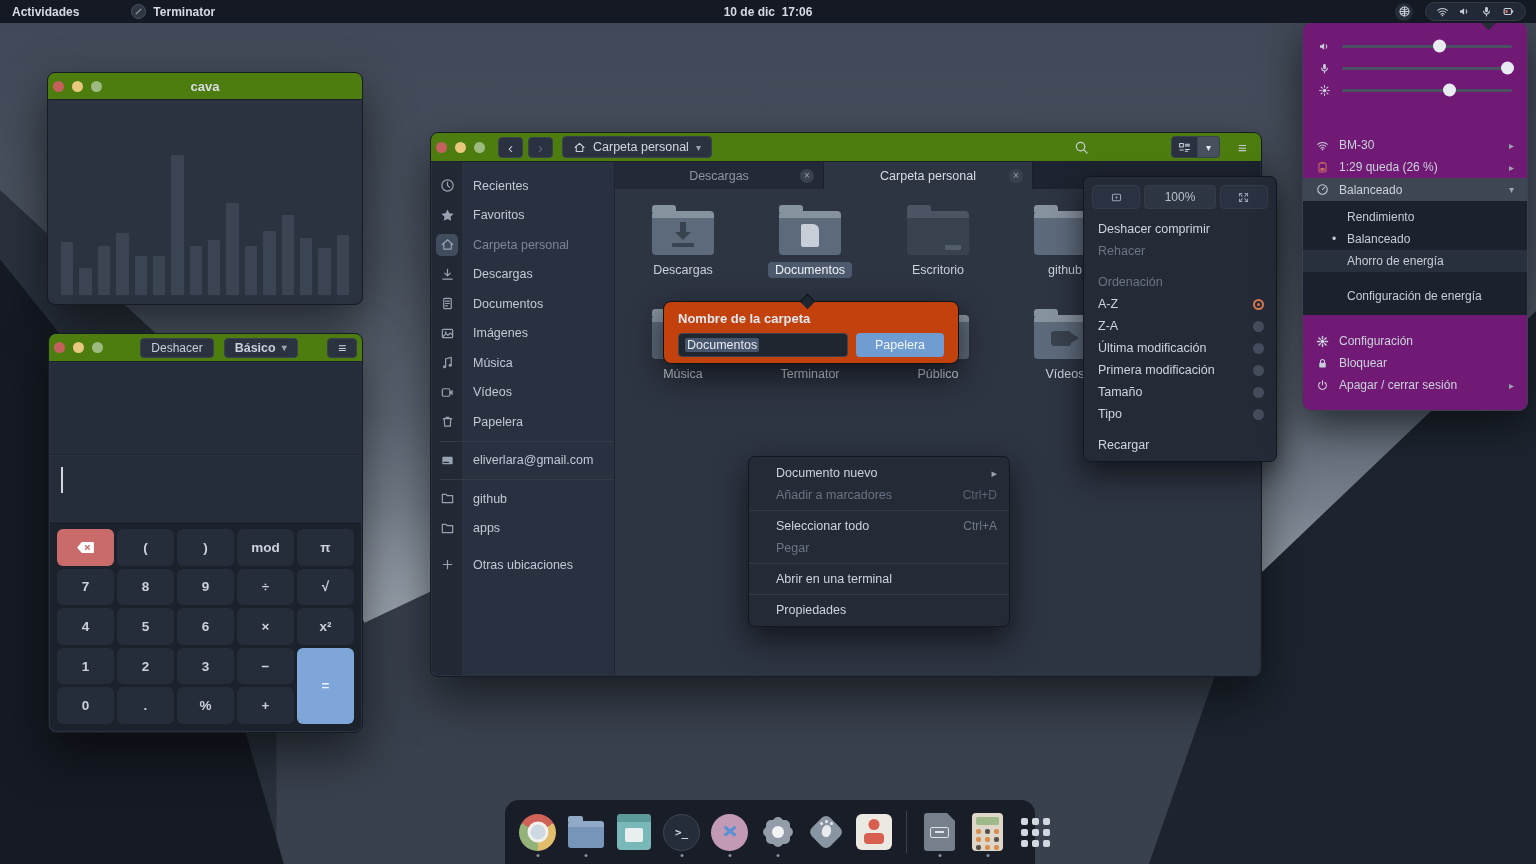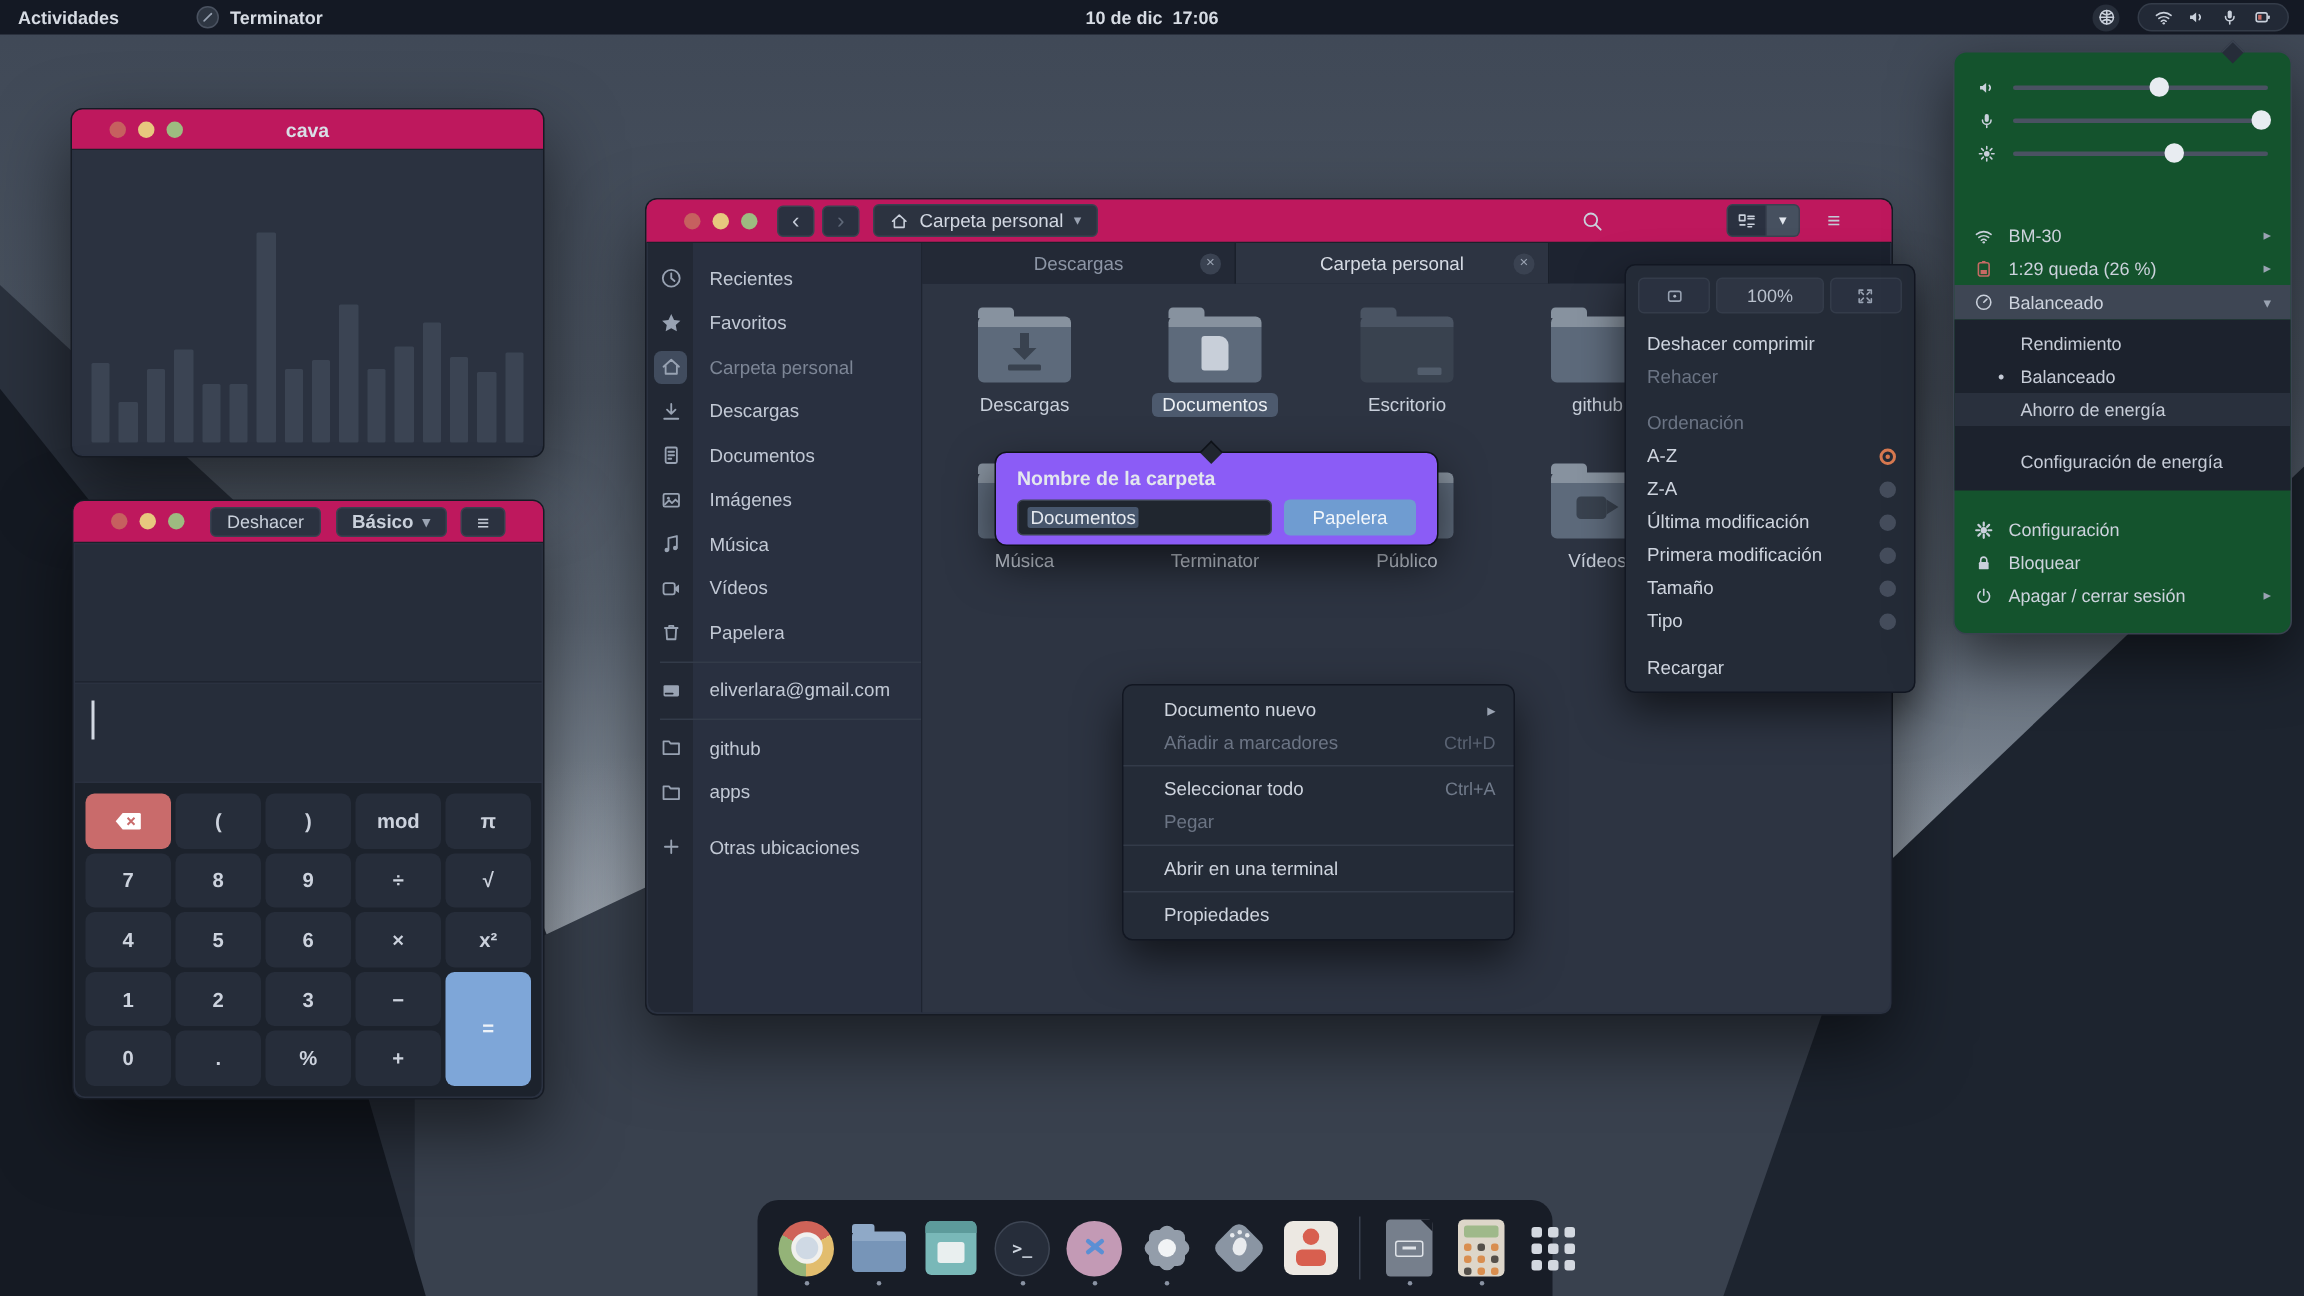--- a/index.html
+++ b/index.html
@@ -23,21 +23,21 @@
 .tb-clock{position:absolute;left:50%;transform:translateX(-50%);white-space:pre}
 .tb-right{margin-left:auto;display:flex;align-items:center;gap:12px;margin-right:10px}
 .tb-globe{width:18px;height:18px;border-radius:50%;background:#272e3a;display:flex;align-items:center;justify-content:center}
 .tb-pill{display:flex;align-items:center;gap:9px;background:#222936;border:1px solid #343c49;border-radius:11px;height:19px;padding:0 10px}
 svg.i{width:15px;height:15px;stroke:#98a2b2;fill:none;stroke-width:1.3;stroke-linecap:round;stroke-linejoin:round;display:block}
 svg.i.lt{stroke:#c9d0db}
 svg.i.sm{width:13px;height:13px}
 
 
 .win{position:absolute;background:#2a3140;border-radius:8px;box-shadow:0 20px 48px rgba(0,0,0,.55);border:1px solid #161b24}
-.titlebar{height:27px;background:#be185d;border-radius:7px 7px 0 0;display:flex;align-items:center;padding:0 25px;position:relative;border-bottom:1px solid #1b212b}
+.titlebar{height:27px;background:#4d7c0f;border-radius:7px 7px 0 0;display:flex;align-items:center;padding:0 5px;position:relative;border-bottom:1px solid #1b212b}
 .tl{width:11px;height:11px;border-radius:50%;margin-right:8px;flex:0 0 auto}
 .tl.r{background:#c6605f}.tl.y{background:#e7c87e}.tl.g{background:#9dbb80}
 .wtitle{position:absolute;left:50%;transform:translateX(-50%);font-weight:bold;color:#d9dee6;font-size:13px}
 
 
 .cava{left:47px;top:72px;width:316px;height:233px;z-index:10}
 .cava-body{position:absolute;left:1px;right:1px;top:27px;bottom:1px;background:#2b3240;border-radius:0 0 7px 7px;display:flex;align-items:flex-end;gap:6px;padding:0 12px 8px}
 .bar{flex:1;background:#3b4453;border-radius:1px}
 
 
@@ -92,21 +92,21 @@
 .gl-dl{position:absolute;left:50%;top:11px;transform:translateX(-50%);display:flex;flex-direction:column;align-items:center}
 .gl-dl .stem{width:6px;height:10px;background:#39424f}
 .gl-dl .tri{width:0;height:0;border-left:8px solid transparent;border-right:8px solid transparent;border-top:8px solid #39424f}
 .gl-dl .base{width:22px;height:4px;background:#39424f;margin-top:3px;border-radius:1px}
 .gl-doc{position:absolute;left:50%;top:13px;transform:translateX(-50%);width:18px;height:23px;background:#c8cfd9;border-radius:2px 6px 2px 2px}
 .gl-cam{position:absolute;left:17px;top:16px;width:20px;height:15px;background:#39424f;border-radius:3px}
 .gl-cam::after{content:"";position:absolute;left:20px;top:2px;border-top:5px solid transparent;border-bottom:5px solid transparent;border-left:8px solid #39424f}
 .gl-dock{position:absolute;right:8px;bottom:5px;width:16px;height:5px;background:#525d6c;border-radius:1px}
 
 
-.pop{position:absolute;background:#8b5cf6;border:1px solid #0e1219;border-radius:8px;box-shadow:0 12px 30px rgba(0,0,0,.6)}
+.pop{position:absolute;background:#c2410c;border:1px solid #0e1219;border-radius:8px;box-shadow:0 12px 30px rgba(0,0,0,.6)}
 .rename{left:663px;top:301px;width:296px;height:63px;padding:9px 14px;z-index:35}
 .rn-arrow{position:absolute;top:-6px;left:138px;width:11px;height:11px;background:#20262f;border-left:1px solid #0e1219;border-top:1px solid #0e1219;transform:rotate(45deg)}
 .rn-title{font-weight:bold;font-size:13px;color:#e3e7ee}
 .rn-row{display:flex;margin-top:7px;align-items:center}
 .rn-input{flex:1;height:24px;background:#20262f;border:1px solid #3c4452;border-radius:4px;display:flex;align-items:center;padding:0 6px;font-size:12.5px}
 .rn-seltext{background:#47566c;color:#e6eaf0;padding:0 2px;border-radius:2px}
 .rn-btn{width:88px;height:24px;background:#6f9cd1;border-radius:4px;color:#f2f6fa;font-size:12.5px;display:flex;align-items:center;justify-content:center;margin-left:8px}
 .menu{position:absolute;background:#242b37;border:1px solid #121722;border-radius:7px;box-shadow:0 12px 30px rgba(0,0,0,.6);padding:5px 0}
 .ctx{left:748px;top:456px;width:262px;z-index:38}
 .m-item{height:22px;display:flex;align-items:center;padding:0 12px 0 27px;font-size:12.5px;color:#ced4de}
@@ -119,21 +119,21 @@
 .v-zbtn{flex:1;background:#2a3140;border:1px solid #343c4a;border-radius:4px;display:flex;align-items:center;justify-content:center;color:#aeb6c2;font-size:12px}
 .v-zbtn.mid{flex:1.5;background:#2e3543;color:#b9c1cd}
 .v-item{height:22px;display:flex;align-items:center;padding:0 12px 0 14px;font-size:12.5px;color:#ced4de}
 .v-item.dim{color:#6b7484}
 .v-gap{height:9px}
 .radio{width:11px;height:11px;border-radius:50%;background:#454d5c;margin-left:auto;position:relative}
 .radio.on{background:transparent;border:2px solid #d87950}
 .radio.on::after{content:"";position:absolute;left:2px;top:2px;width:3px;height:3px;border-radius:50%;background:#d87950}
 
 
-.sys{position:absolute;left:1302px;top:34px;width:226px;height:389px;background:#14532d;border:1px solid #3a4250;border-radius:9px;box-shadow:0 16px 40px rgba(0,0,0,.55);z-index:60;padding-top:12px;font-size:12px}
+.sys{position:absolute;left:1302px;top:22px;width:226px;height:389px;background:#701a75;border:1px solid #3a4250;border-radius:9px;box-shadow:0 16px 40px rgba(0,0,0,.55);z-index:60;padding-top:12px;font-size:12px}
 .sys-arrow{position:absolute;top:-6px;left:180px;width:11px;height:11px;background:#262d39;border-left:1px solid #3a4250;border-top:1px solid #3a4250;transform:rotate(45deg)}
 .sl-row{display:flex;align-items:center;height:22px;padding:0 15px;gap:11px}
 .track{position:relative;flex:1;height:3px;background:#4a5262;border-radius:2px}
 .knob{position:absolute;top:50%;width:13px;height:13px;border-radius:50%;background:#e8ecf1;transform:translate(-6px,-50%)}
 .sys-gap{height:33px}
 .sys-row{display:flex;align-items:center;height:22px;padding:0 13px;gap:10px;color:#ccd2dc}
 .sys-row .chev{margin-left:auto;color:#9aa3b2;font-size:10px}
 .sys-row.current{background:#3e4654;height:23px}
 .sys-sub{background:#1c222d;padding:5px 0 8px;margin-top:0}
 .sub-item{height:22px;display:flex;align-items:center;padding-left:44px;color:#c6ccd7;position:relative}

